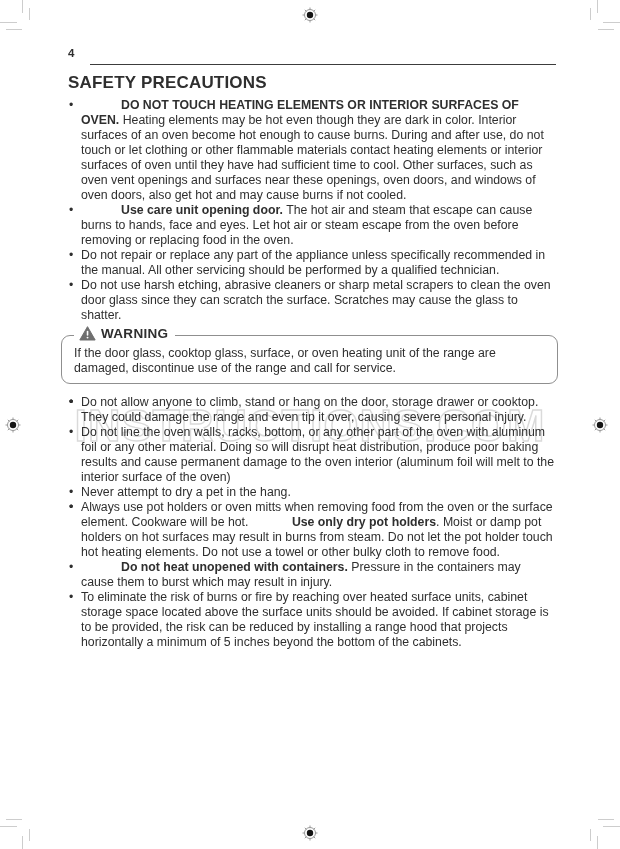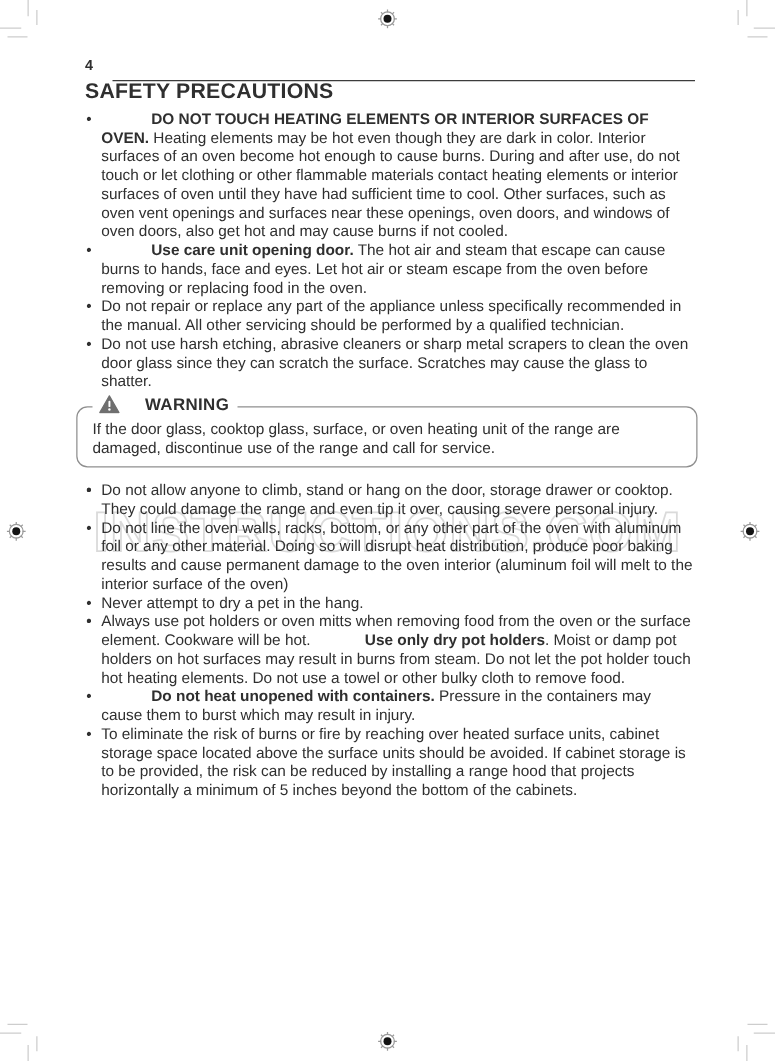--- a/index.html
+++ b/index.html
@@ -68,20 +68,21 @@
   }
   .page-number { font-weight: bold; width: 22px; }
   .header-rule {
     height: 1px; background: #3c3c3c;
     margin: 3px 0 0 22px;
   }
   .section-title {
     font-size: 17px;
     font-weight: bold;
     letter-spacing: 0.2px;
+    margin-top: 10px;
   }
   ul.bullets {
     list-style: none;
     margin: 8px 0 0 0;
     padding: 0;
   }
   ul.bullets li {
     position: relative;
     padding-left: 13px;
   }
@@ -97,21 +98,21 @@
     border-radius: 9px;
     padding: 10px 12px 7px 12px;
   }
   .warnbox-legend {
     position: absolute;
     top: -10px; left: 12px;
     background: #ffffff;
     padding: 0 7px 0 5px;
     display: flex;
     align-items: flex-start;
-    gap: 20px;
+    gap: 5px;
     font-weight: bold;
     font-size: 13.5px;
     letter-spacing: 0.3px;
   }
   .list-bottom { margin-top: 11px !important; }
 </style>
 </head>
 <body>
 
 <div>

